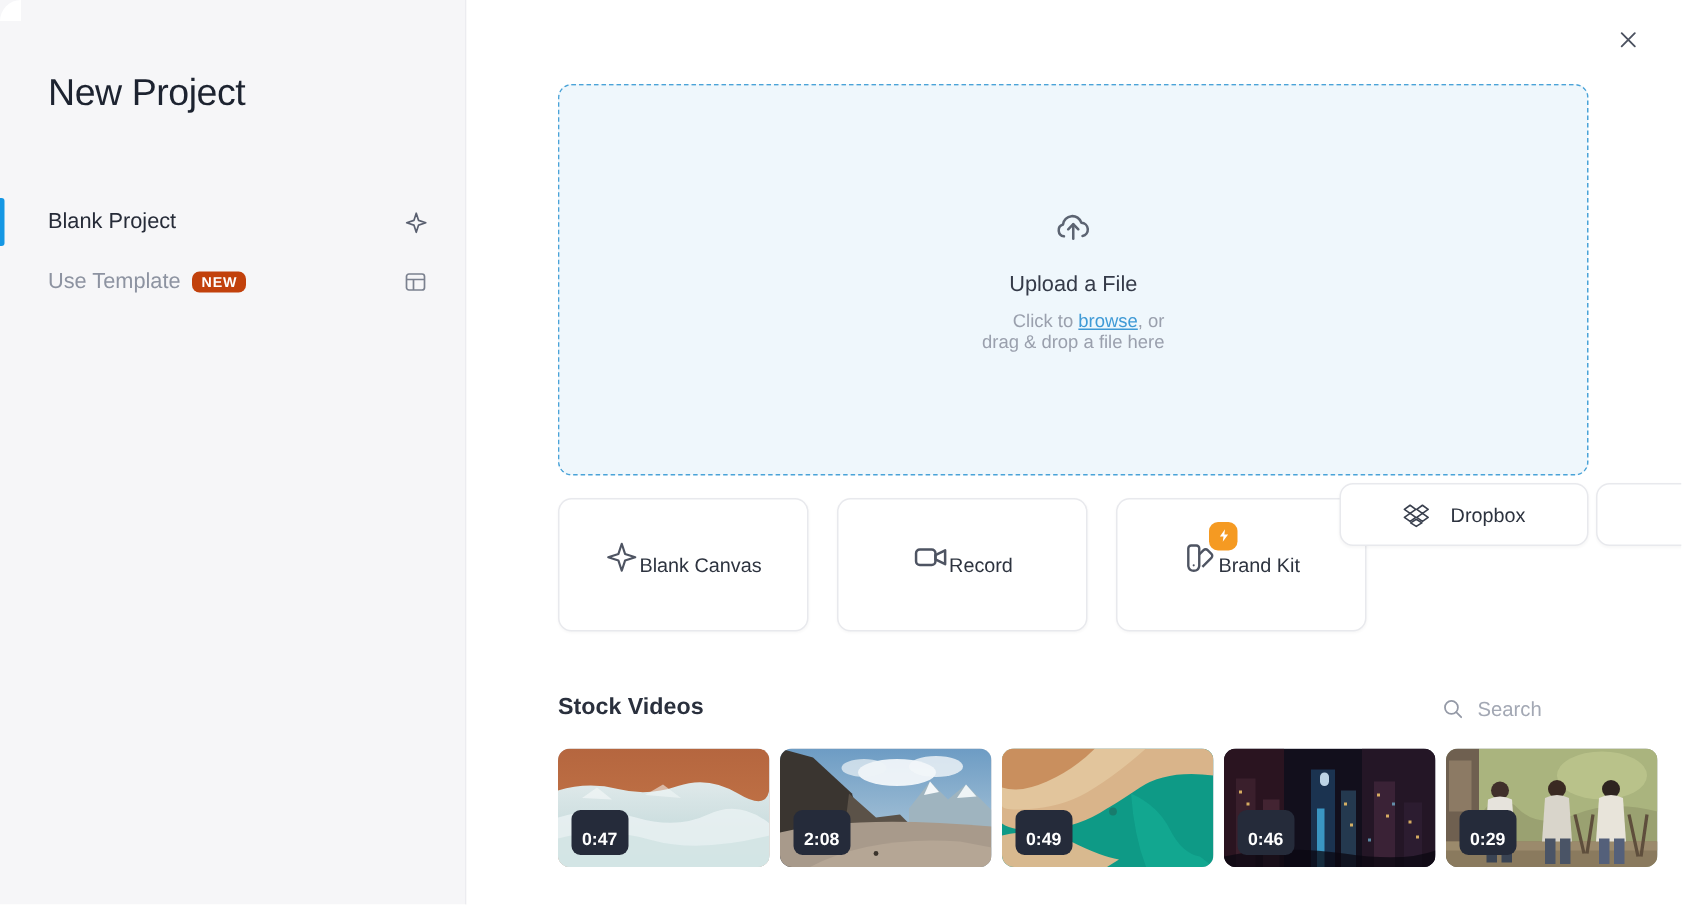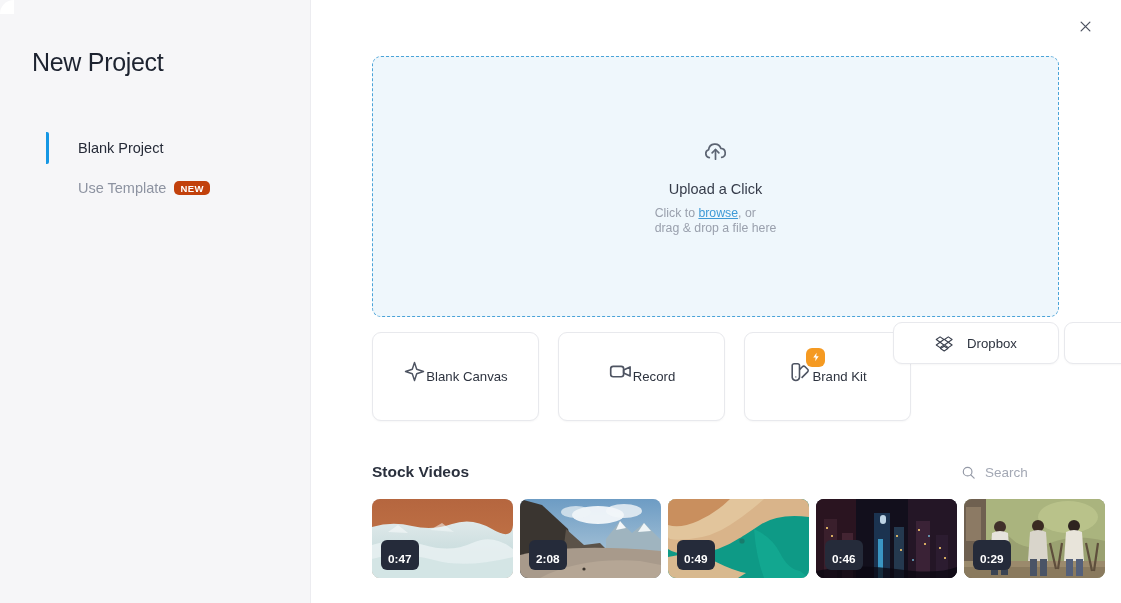--- a/index.html
+++ b/index.html
@@ -31,21 +31,20 @@
     top: 48px;
     font-size: 25px;
     font-weight: normal;
     color: #1d2330;
     letter-spacing: -0.3px;
   }
   .nav {
     position: absolute;
     left: 0; top: 131px;
     width: 311px;
-    margin-left: 46px;
   }
   .nav-item {
     position: relative;
     height: 34px;
     display: flex;
     align-items: center;
     padding: 0 24px 0 32px;
     cursor: pointer;
   }
   .nav-item + .nav-item { margin-top: 6px; }
@@ -117,21 +116,21 @@
   }
   .dz-icon { color: #5c6472; margin-bottom: 12px; }
   .dz-title {
     font-size: 14.5px;
     color: #353b49;
     margin-bottom: 9px;
   }
   .dz-sub {
     font-size: 12.3px;
     color: #9aa0ad;
-    text-align: left;
+    text-align: right;
     line-height: 1.18;
   }
   .dz-sub a {
     color: #3f9ad6;
     text-decoration: underline;
     cursor: pointer;
   }
 
   
   .cards {
@@ -325,21 +324,21 @@
     </div>
 
     <div class="dropzone">
       <span class="dz-icon">
         <svg width="27" height="27" viewBox="0 0 24 24" fill="none" stroke="currentColor" stroke-width="1.5" stroke-linecap="round" stroke-linejoin="round">
           <path d="M17.5 17.2 A4 4 0 0 0 16.8 9.3 A5.6 5.6 0 0 0 5.9 10.4 A3.6 3.6 0 0 0 6.5 17.4"></path>
           <path d="M12 18.8 V10.4"></path>
           <path d="M9 13.2 L12 10.2 L15 13.2"></path>
         </svg>
       </span>
-      <div class="dz-title">Upload a Click</div>
+      <div class="dz-title">Upload a File</div>
       <div class="dz-sub">
         <span>Click to </span><a>browse</a><span>, or</span><br>
         <span>drag &amp; drop a file here</span>
       </div>
     </div>
 
     <div class="cards">
 
       <div class="card">
         <span class="card-icon">

